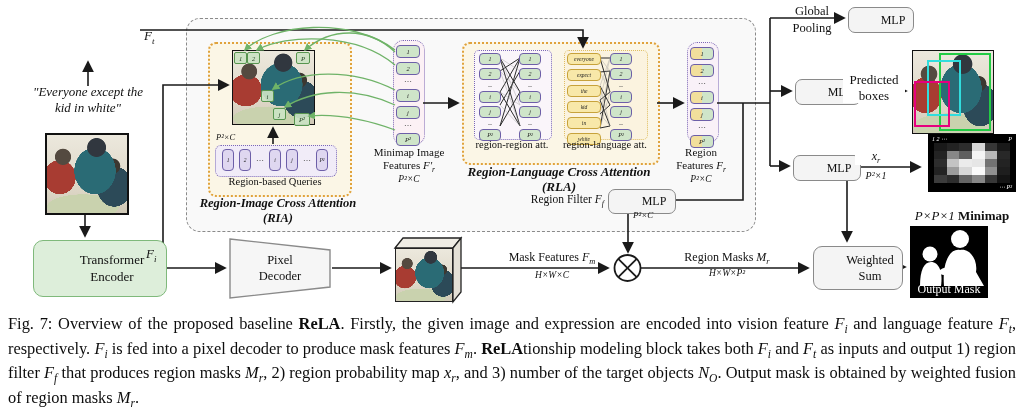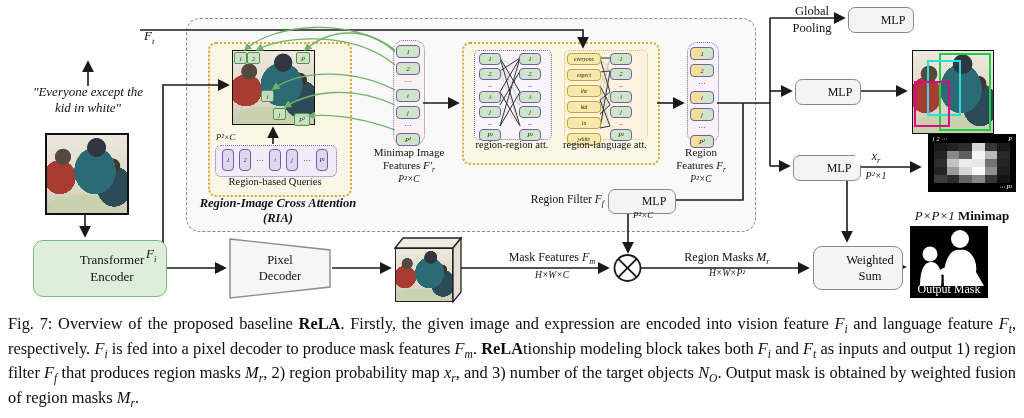--- a/index.html
+++ b/index.html
@@ -259,20 +259,24 @@
   <div class="abs att-col" style="left:610px;top:53px;width:22px;z-index:2;">
       <div class="chip">1</div>
       <div class="chip">2</div>
       <div class="dots">–</div>
       <div class="chip">i</div>
       <div class="chip">j</div>
       <div class="dots">–</div>
       <div class="chip">P²</div>
     </div>
   <div class="lbl" style="left:553px;top:139px;width:104px;font-size:10.5px;z-index:2;">region-language att.</div>
+  <div class="lbl bi" style="left:449px;top:164px;width:220px;font-size:13px;line-height:1.18;z-index:2;">
+    <div>Region-Language Cross Attention</div>
+      <div>(RLA)</div>
+  </div>
 
   <div class="abs feat-col rf-col" style="left:691px;top:47px;width:22px;z-index:2;">
       <div class="chip">1</div>
       <div class="chip">2</div>
       <div class="dots">⋯</div>
       <div class="chip">i</div>
       <div class="chip">j</div>
       <div class="dots">⋯</div>
       <div class="chip">P²</div>
     </div>
@@ -294,20 +298,24 @@
   <div class="lbl" style="left:786px;top:21px;width:52px;font-size:12.5px;z-index:2;">
       <div>Pooling</div>
     </div>
   <div class="node mlp" style="left:848px;top:7px;width:40px;height:24px;z-index:2;">
       <span>MLP</span>
     </div>
 
   <div class="node mlp" style="left:795px;top:79px;width:40px;height:24px;z-index:2;">
       <span>MLP</span>
     </div>
+  <div class="lbl" style="left:843px;top:72px;width:62px;font-size:13px;line-height:1.2;z-index:2;background:#fff;">
+    <div>Predicted</div>
+      <div>boxes</div>
+  </div>
   <div class="abs photo" style="left:912px;top:50px;width:80px;height:82px;border:1.5px solid #111;z-index:2;">
     <div class="pred-box" style="left: 26px; top: 2px; width: 48px; height: 74px; border-color: rgb(34, 204, 68);"></div>
     <div class="pred-box" style="left: 14px; top: 9px; width: 30px; height: 52px; border-color: rgb(48, 221, 221);"></div>
     <div class="pred-box" style="left: 1px; top: 30px; width: 32px; height: 42px; border-color: rgb(230, 0, 126);"></div>
   </div>
 
   <div class="node mlp" style="left:793px;top:155px;width:42px;height:24px;z-index:2;">
       <span>MLP</span>
     </div>
   <div class="lbl it" style="left:855px;top:149px;width:42px;font-size:12px;z-index:2;background:#fff;"><span>x</span><sub>r</sub></div>

